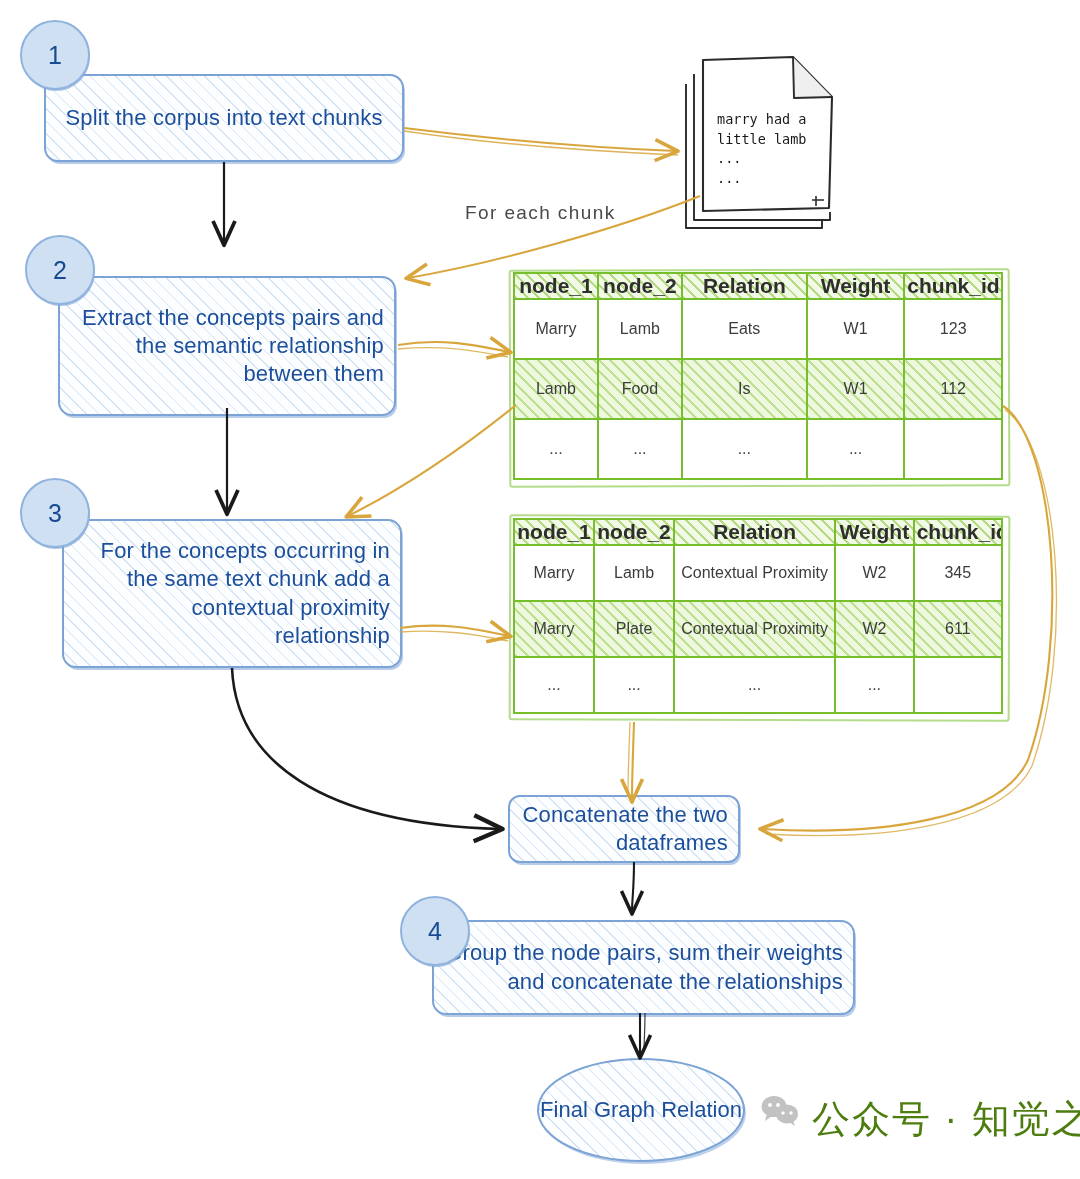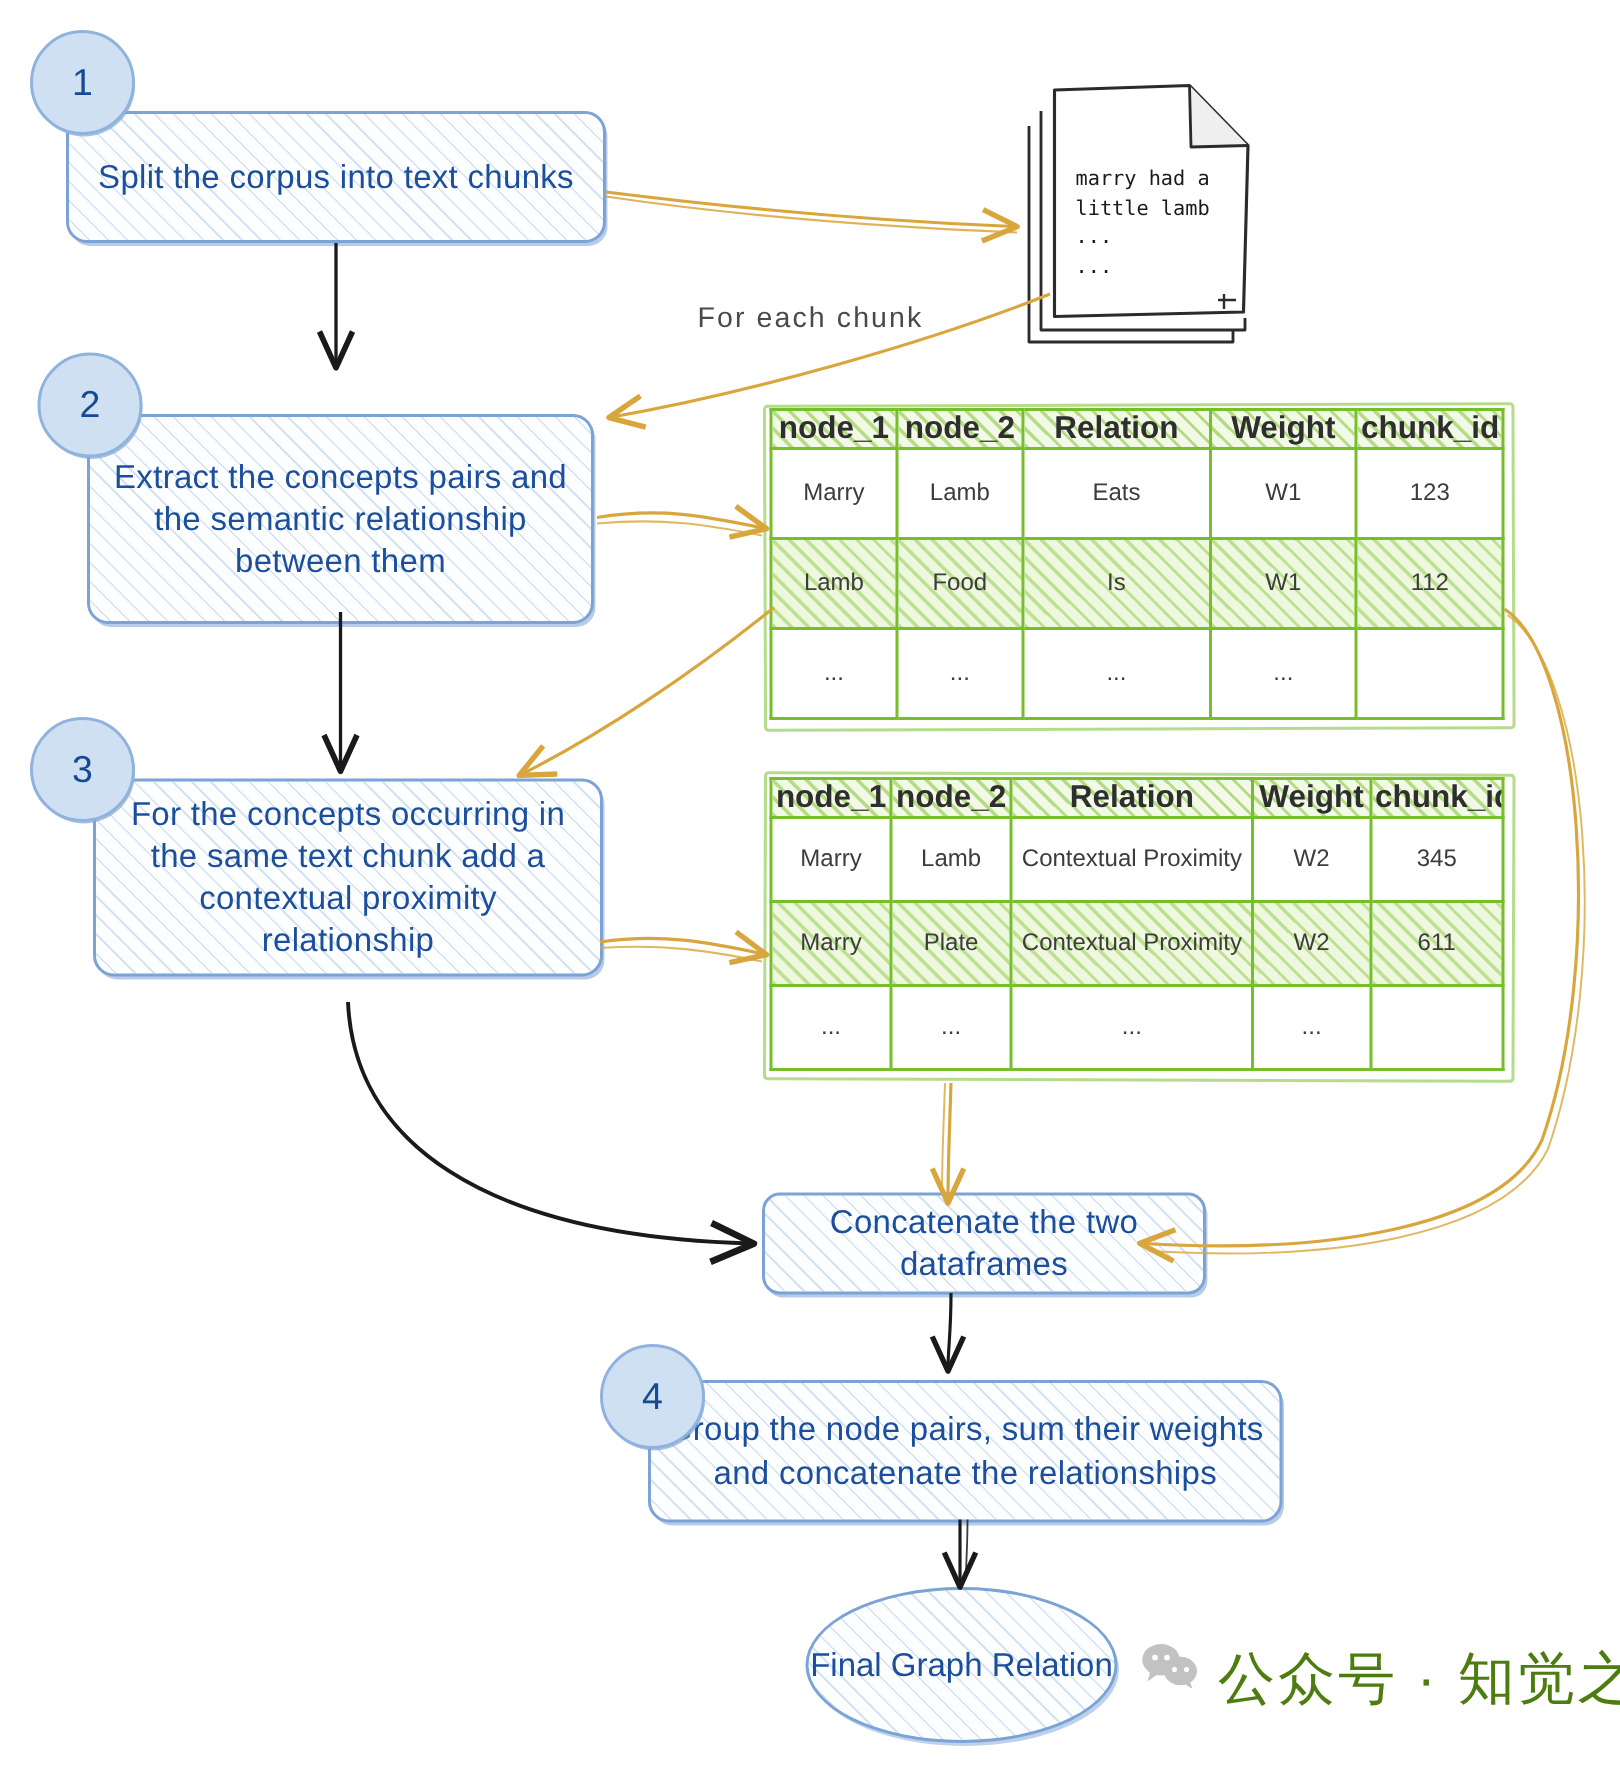--- a/index.html
+++ b/index.html
@@ -26,21 +26,21 @@
     background-color: #fdfeff;
     background-image: repeating-linear-gradient(
         45deg,
         rgba(120,165,215,0.30) 0px,
         rgba(120,165,215,0.30) 1.1px,
         rgba(255,255,255,0) 1.1px,
         rgba(255,255,255,0) 9px);
     display: flex;
     align-items: center;
     justify-content: center;
-    text-align: center;
+    text-align: right;
     color: #1b4f9c;
     font-size: 22px;
     line-height: 1.28;
     letter-spacing: 0.2px;
     box-shadow: 2px 3px 0 -1px rgba(123,163,214,0.55);
   }
   .node .label { padding: 0 10px; position: relative; z-index: 3; }
 
   .ellipse {
     position: absolute;
@@ -275,21 +275,21 @@
   <div class="badge" style="left:25px; top:235px;">
     <span>2</span>
   </div>
   <div class="node" style="left:58px; top:276px; width:338px; height:140px;">
     <span class="label">Extract the concepts pairs and the semantic relationship between them</span>
   </div>
 
   <div class="badge" style="left:20px; top:478px;">
     <span>3</span>
   </div>
-  <div class="node" style="left:62px; top:519px; width:340px; height:132px;">
+  <div class="node" style="left:62px; top:519px; width:340px; height:149px;">
     <span class="label">For the concepts occurring in the same text chunk add a contextual proximity relationship</span>
   </div>
 
   <div class="df" style="left:513px; top:272px; width:490px; height:208px;">
     <table>
       <colgroup>
         <col style="width:17.2%">
           <col style="width:17.2%">
           <col style="width:25.6%">
         <col style="width:20.0%">
@@ -369,21 +369,21 @@
           <td>...</td>
           <td>...</td>
           <td>...</td>
           <td></td>
         </tr>
       </tbody>
     </table>
   </div>
   <div class="df-frame" style="left:509px; top:515px; width:497px; height:202px; opacity:0.55; transform:rotate(0.2deg);"></div>
 
-  <div class="node" style="left:508px; top:795px; width:296px; height:68px; border-radius:12px;">
+  <div class="node" style="left:508px; top:795px; width:232px; height:68px; border-radius:12px;">
     <span class="label">Concatenate the two dataframes</span>
   </div>
 
   <div class="badge" style="left:400px; top:896px;">
     <span>4</span>
   </div>
   <div class="node" style="left:432px; top:920px; width:423px; height:95px;">
     <span class="label">Group the node pairs, sum their weights and concatenate the relationships</span>
   </div>
 

